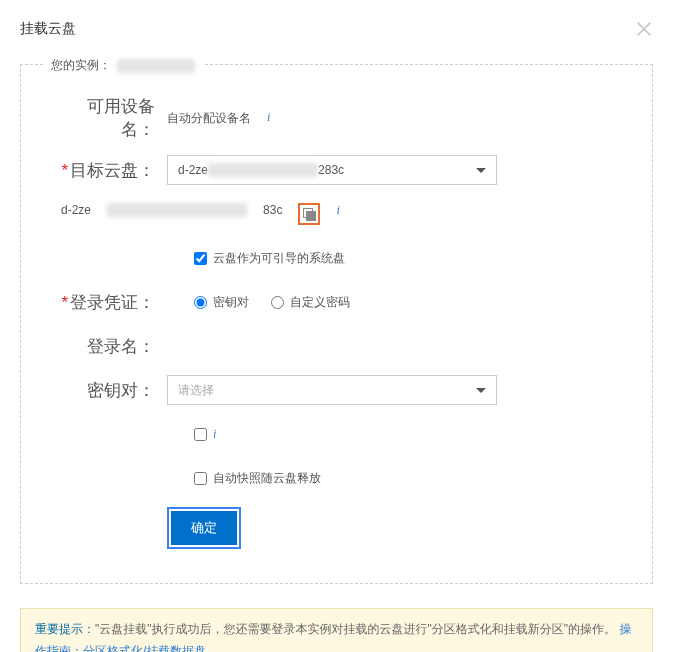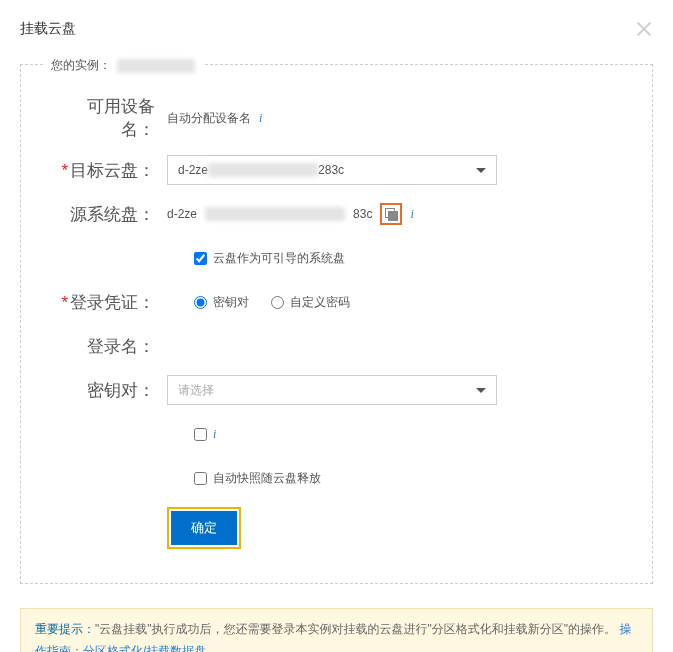--- a/index.html
+++ b/index.html
@@ -79,22 +79,21 @@
     font-size: 17px;
   }
   .req::before {
     content: "*";
     color: #e02020;
     margin-right: 2px;
   }
   .value-col {
     flex: 1;
     display: flex;
-    align-items: center;
-    gap: 8px;
+    gap: 16px;
     color: #555;
     font-size: 12px;
   }
   .info-icon {
     font-style: italic;
     color: #2a7bd6;
     font-family: Georgia, serif;
     font-size: 12px;
     cursor: pointer;
   }
@@ -143,21 +142,21 @@
     align-items: center;
     gap: 6px;
     margin-left: 27px;
   }
   input[type=checkbox], input[type=radio] {
     margin: 0;
   }
   .orange-text { color: #e86c2e; }
 
   .confirm-box {
-    border: 2px solid #eab308;
+    border: 2px solid #3b82f6;
     display: inline-block;
     padding: 2px;
   }
   .btn-primary {
     background: #0070cc;
     color: #fff;
     border: none;
     padding: 8px 20px;
     font-size: 13px;
     cursor: pointer;
@@ -207,21 +206,20 @@
             <span>d-2ze</span>
             <span class="blur wide">&nbsp;</span>
             <span>283c</span>
           </span>
           <span class="caret"></span>
         </div>
       </div>
     </div>
 
     <div class="row">
-      <div class="label-col">源系统盘：</div>
       <div class="value-col">
         <span>d-2ze</span>
         <span class="blur wider">&nbsp;</span>
         <span>83c</span>
         <span class="copy-icon-box">
           <span class="copy-icon"></span>
         </span>
         <span class="info-icon">i</span>
       </div>
     </div>

